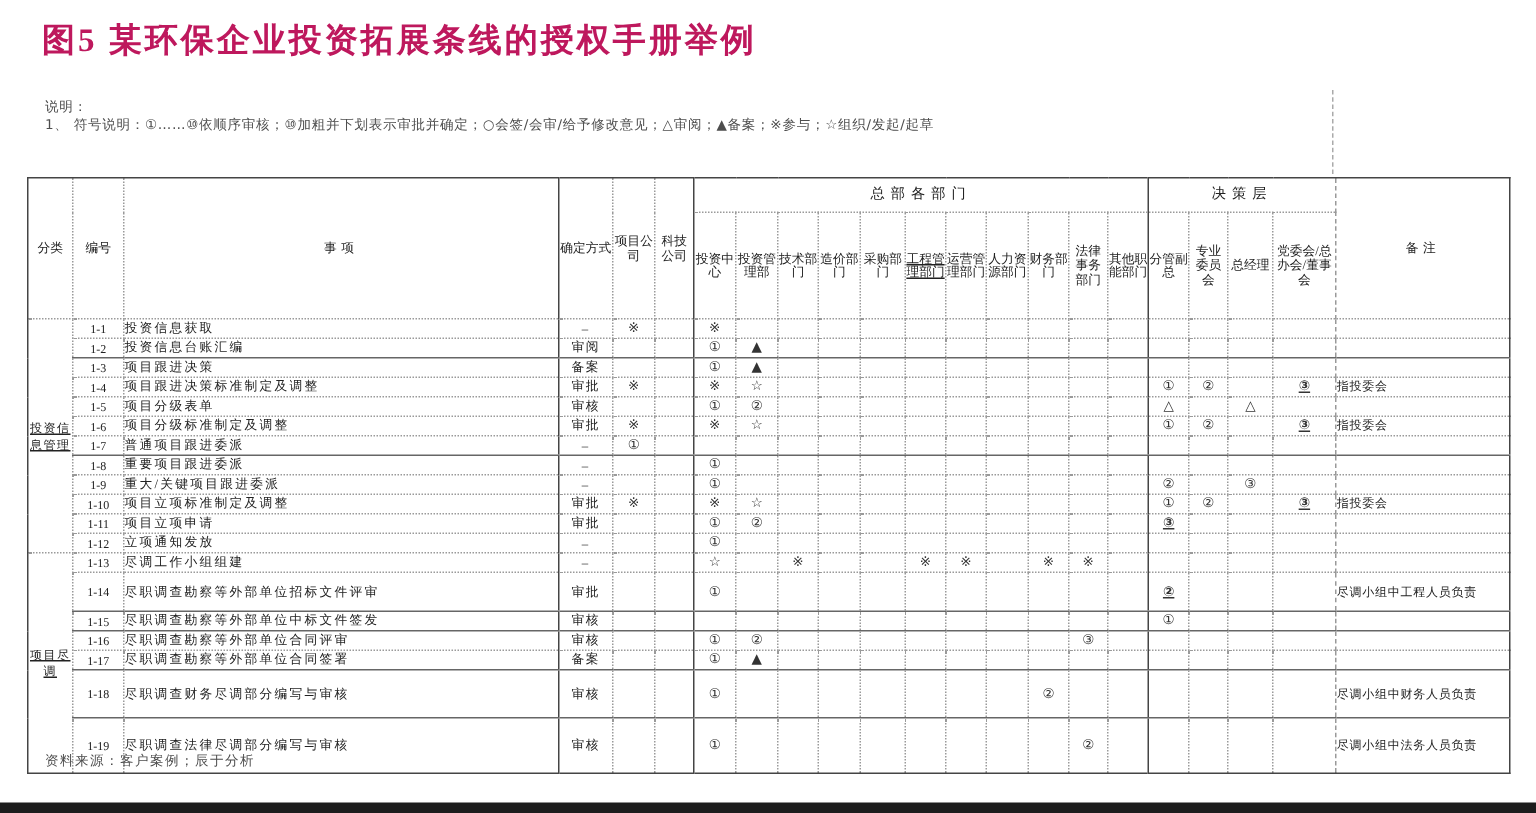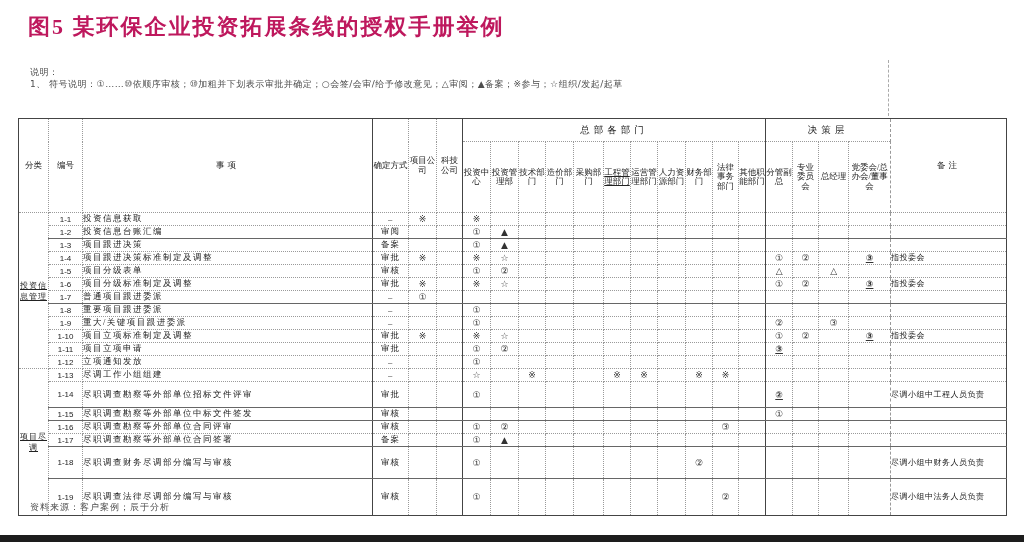--- a/index.html
+++ b/index.html
@@ -22,21 +22,21 @@
   th.sB{border-bottom:1px solid #444;}
   .sL{border-left:1px solid #444 !important;}
   .dL{border-left:1px dashed #999 !important;}
   th.v{padding:0 8px;}
   th.v2{padding:0 7px;}
   th.v1{padding:0 9px;}
   th.wide{letter-spacing:3px;}
   td{font-size:8.5px;vertical-align:middle;}
   td.cat{font-size:8px;line-height:11px;text-align:center;word-break:break-all;
          padding:0 6px;letter-spacing:1px;text-decoration:underline;}
-  td.id{text-align:center;font-family:Liberation Sans, sans-serif;font-size:8px;}
+  td.id{text-align:center;font-family:Liberation Serif, serif;font-size:8px;}
   td.item{text-align:left;padding-left:5px;letter-spacing:1.5px;white-space:nowrap;}
   td.method{text-align:center;letter-spacing:1px;}
   td.sym{text-align:center;font-family:"DejaVu Sans",sans-serif;font-size:9px;color:#333;}
   td.remark{font-size:8px;line-height:10px;text-align:left;padding:0 3px;letter-spacing:0.5px;}
   tr.hb td{border-bottom:1px solid #666;}
   tr.last td{border-bottom:1px dashed #888;}
   .bu{font-weight:bold;text-decoration:underline;}
 </style>
 </head>
 <body>

